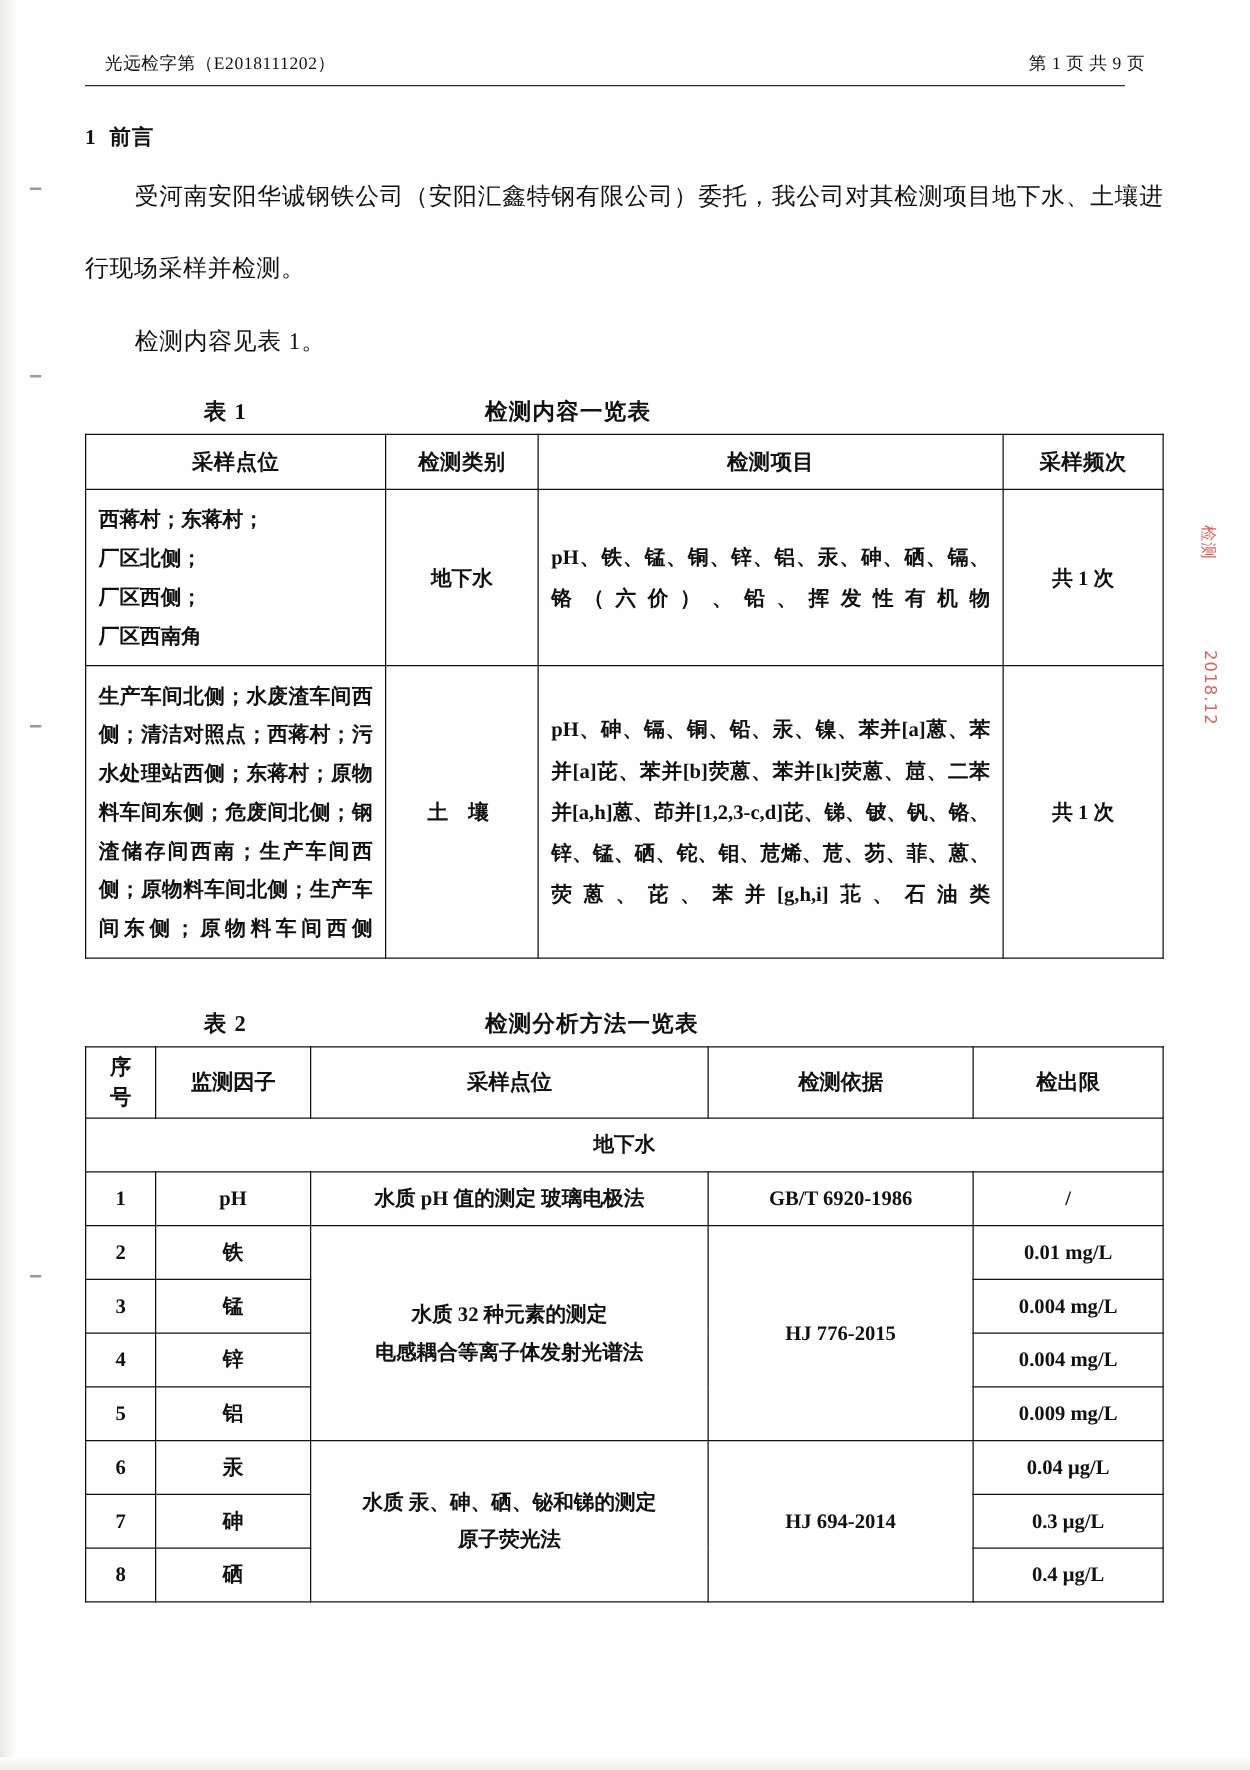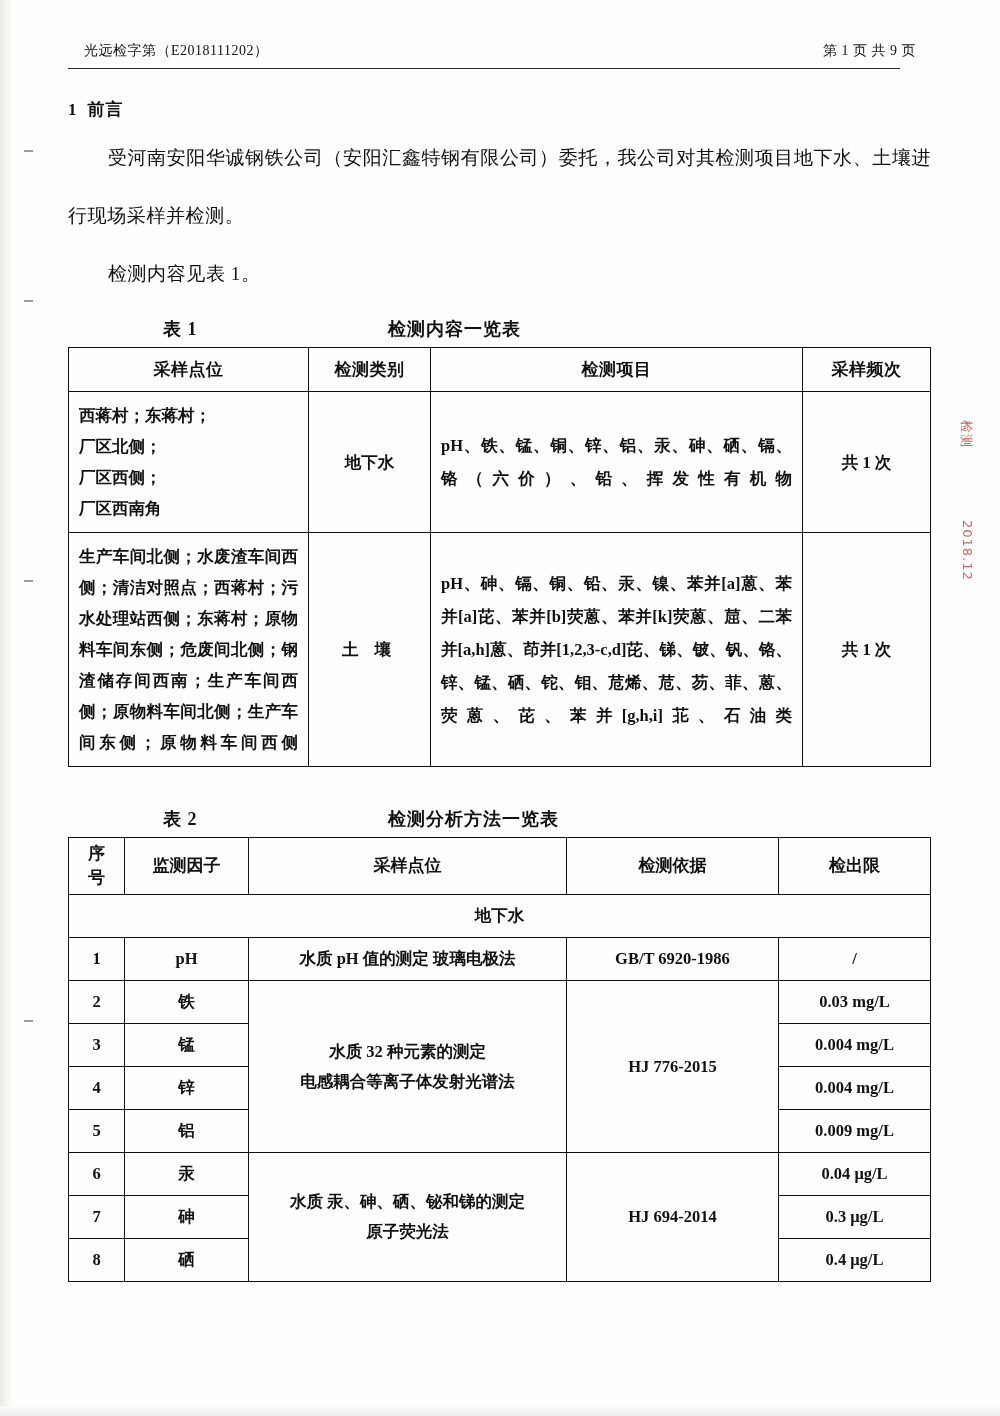--- a/index.html
+++ b/index.html
@@ -274,21 +274,21 @@
           <td class="c">/</td>
         </tr>
         <tr>
           <td class="c">2</td>
           <td class="c">铁</td>
           <td class="method-cell" rowspan="4">
             <span>水质 32 种元素的测定</span><br>
             <span>电感耦合等离子体发射光谱法</span>
           </td>
           <td class="c" rowspan="4">HJ 776-2015</td>
-          <td class="c">0.03 mg/L</td>
+          <td class="c">0.01 mg/L</td>
         </tr>
         <tr>
           <td class="c">3</td>
           <td class="c">锰</td>
           <td class="c">0.004 mg/L</td>
         </tr>
         <tr>
           <td class="c">4</td>
           <td class="c">锌</td>
           <td class="c">0.004 mg/L</td>

